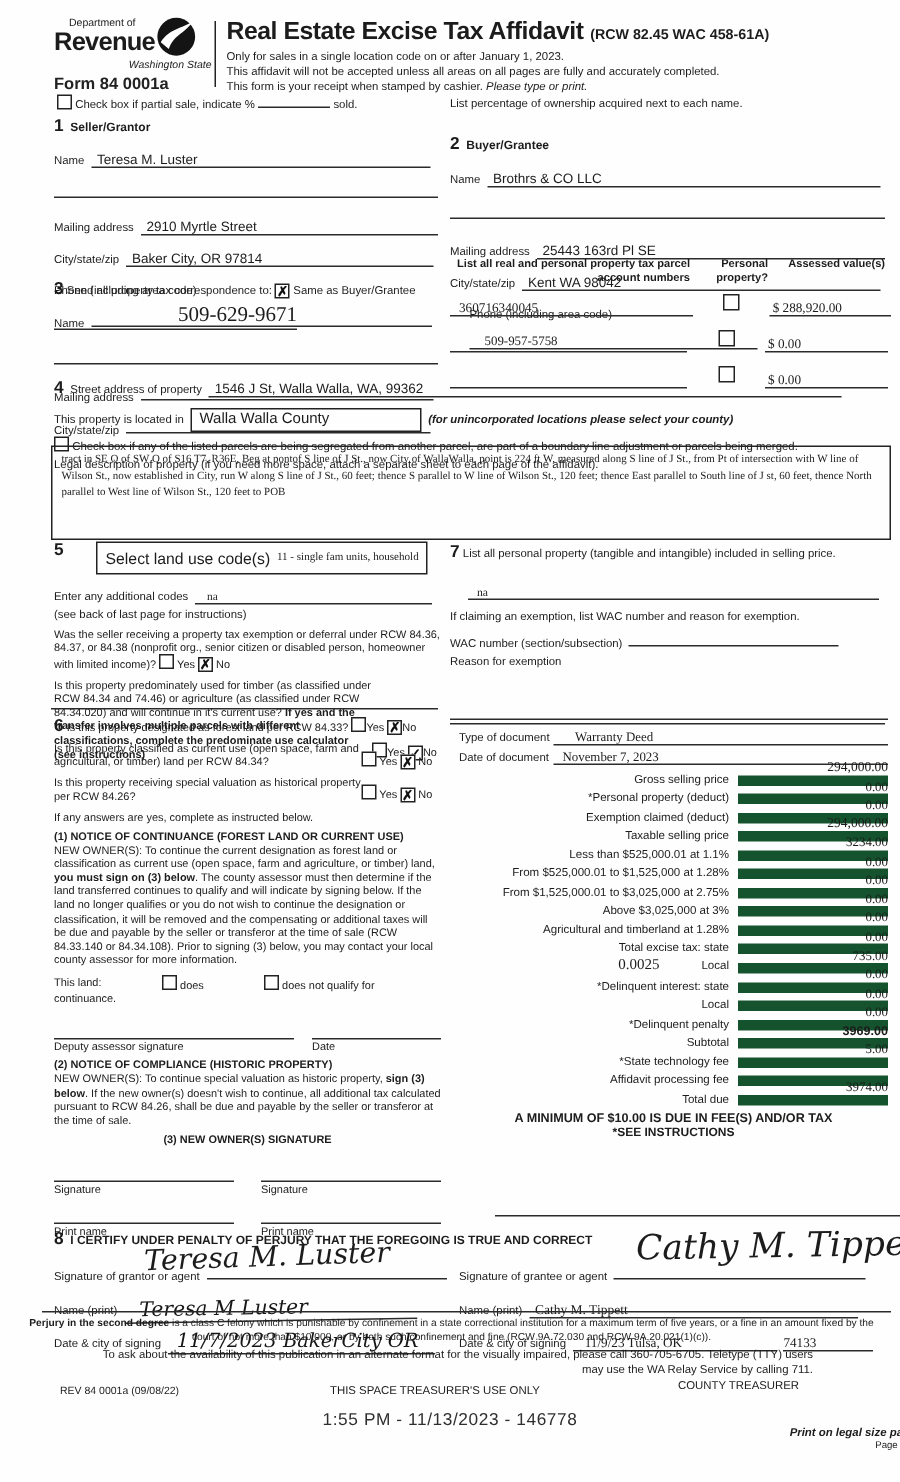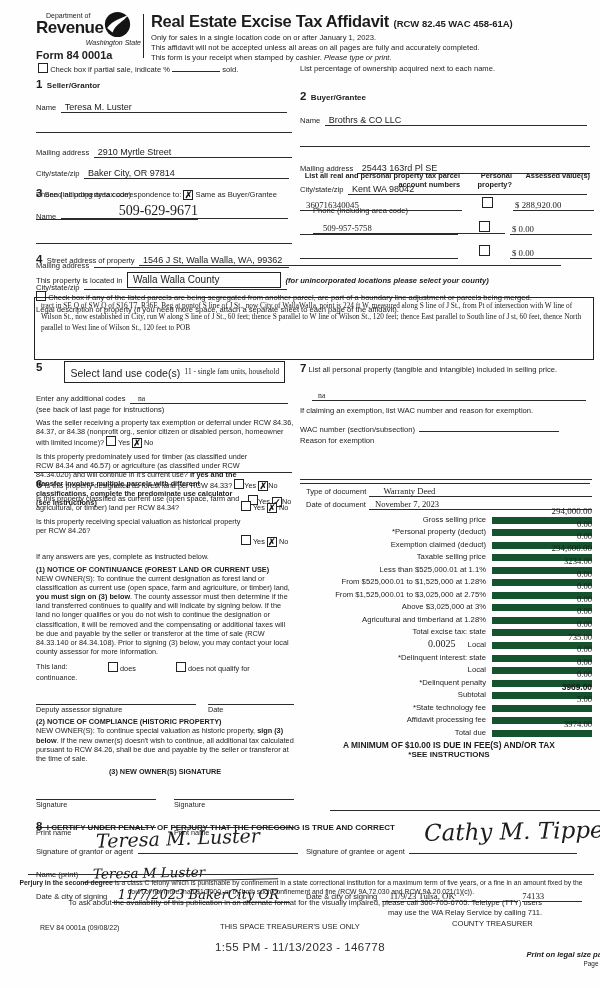--- a/index.html
+++ b/index.html
@@ -18,21 +18,21 @@
   .val{font-size:9px;}
   .cb{display:inline-block;width:8px;height:8px;border:1.3px solid #222;background:#fff;
       vertical-align:-1px;text-align:center;line-height:8px;font-size:9px;font-weight:bold;color:#111;}
   .cb.big{width:9px;height:9px;line-height:9px;}
   .hr{position:absolute;border-top:1.2px solid #2b2b2b;height:0;}
   .taxrow{display:flex;align-items:flex-end;height:12.55px;}
   .tlabel{flex:1;text-align:right;font-size:7.7px;padding-right:6px;white-space:nowrap;}
   .tval{width:100px;border-bottom:7px solid #14532d;text-align:right;
         font-family:"Liberation Serif",serif;font-size:8.6px;line-height:1.1;}
   .tval.noline{border-bottom:none;}
-  .tprefix{font-family:"Liberation Serif",serif;font-size:10px;margin-right:12px;}
+  .tprefix{font-family:"Liberation Serif",serif;font-size:10px;margin-right:28px;}
   .script{font-family:"DejaVu Serif","Liberation Serif",serif;font-style:italic;}
   .hand{font-family:"DejaVu Serif","Liberation Serif",serif;font-style:italic;color:#161616;}
   .parcel-head{font-size:7.4px;font-weight:bold;text-align:right;line-height:1.2;}
   .legalbox{border:1.6px solid #222;font-family:"Liberation Serif",serif;font-size:7.3px;
             line-height:1.5;padding:3px 6px;}
   .county-box{display:inline-block;border:1.6px solid #222;padding:1px 5px 2px 5px;font-size:10px;width:142px;}
   .lub{border:1.6px solid #222;display:inline-block;padding:1px 5px;}
   .sigline{border-bottom:1px solid #2b2b2b;height:12px;}
   .flexrow{display:flex;}
 </style>
@@ -165,21 +165,21 @@
     <div class="sm">(see back of last page for instructions)</div>
     <div class="q" style="margin-top:3px;">
       <span>Was the seller receiving a property tax exemption or deferral under RCW 84.36, 84.37, or 84.38 (nonprofit org., senior citizen or disabled person, homeowner with limited income)?</span>
       <span class="cb"></span>
       <span>Yes</span>
       <span class="cb"><span>✗</span></span>
       <span>No</span>
     </div>
     <div style="margin-top:4px;display:flex;">
       <div class="q" style="width:212px;">
-        <span>Is this property predominately used for timber (as classified under RCW 84.34 and 46.57) or agriculture (as classified under RCW 84.34.020) and will continue in it's current use? </span><span class="b">If yes and the transfer involves multiple parcels with different classifications, complete the predominate use calculator (see instructions)</span>
+        <span>Is this property predominately used for timber (as classified under RCW 84.34 and 74.46) or agriculture (as classified under RCW 84.34.020) and will continue in it's current use? </span><span class="b">If yes and the transfer involves multiple parcels with different classifications, complete the predominate use calculator (see instructions)</span>
       </div>
       <div class="q" style="width:46px;align-self:flex-end;white-space:nowrap;">
         <span class="cb"></span><span>Yes</span>
         <span class="cb"><span>✓</span></span><span>No</span>
       </div>
     </div>
   </div>
 
   <div class="hr" style="left:34px;top:472px;width:258px;"></div>
 
@@ -189,21 +189,21 @@
       <span class="cb"></span><span>Yes</span>
       <span class="cb"><span>✗</span></span><span>No</span>
     </div>
     <div style="margin-top:3px;display:flex;">
       <div class="q" style="width:205px;">Is this property classified as current use (open space, farm and agricultural, or timber) land per RCW 84.34?</div>
       <div class="q" style="width:53px;align-self:flex-end;white-space:nowrap;">
         <span class="cb"></span> <span>Yes</span>
         <span class="cb"><span>✗</span></span> <span>No</span>
       </div>
     </div>
-    <div style="margin-top:4px;display:flex;flex-direction:column;">
+    <div style="margin-top:4px;display:flex;">
       <div class="q" style="width:205px;">Is this property receiving special valuation as historical property per RCW 84.26?</div>
       <div class="q" style="width:53px;align-self:flex-end;white-space:nowrap;">
         <span class="cb"></span> <span>Yes</span>
         <span class="cb"><span>✗</span></span> <span>No</span>
       </div>
     </div>
     <div class="q" style="margin-top:5px;">If any answers are yes, complete as instructed below.</div>
     <div class="q b" style="margin-top:4px;">(1) NOTICE OF CONTINUANCE (FOREST LAND OR CURRENT USE)</div>
     <div class="q"><span>NEW OWNER(S): To continue the current designation as forest land or classification as current use (open space, farm and agriculture, or timber) land, </span><span class="b">you must sign on (3) below</span><span>. The county assessor must then determine if the land transferred continues to qualify and will indicate by signing below. If the land no longer qualifies or you do not wish to continue the designation or classification, it will be removed and the compensating or additional taxes will be due and payable by the seller or transferor at the time of sale (RCW 84.33.140 or 84.34.108). Prior to signing (3) below, you may contact your local county assessor for more information.</span></div>
     <div style="margin-top:6px;display:flex;" class="q">
@@ -364,20 +364,24 @@
         <span class="sm">Signature of grantee or agent</span>
         <span class="line" style="width:168px;height:10px;"></span>
         <div class="abs script" style="left:118px;top:-22px;font-size:23px;white-space:nowrap;transform:rotate(-1deg);">Cathy M. Tippett</div>
       </div>
     </div>
     <div class="flexrow" style="margin-top:5px;">
       <div style="width:270px;position:relative;">
         <span class="sm">Name (print)</span>
         <span class="line hand" style="width:185px;font-size:13.5px;padding-left:10px;transform:rotate(-1deg);">Teresa M Luster</span>
       </div>
+      <div style="width:286px;">
+        <span class="sm">Name (print)</span>
+        <span class="line serif" style="width:215px;font-size:9px;padding-left:4px;">Cathy M. Tippett</span>
+      </div>
     </div>
     <div class="flexrow" style="margin-top:4px;">
       <div style="width:270px;">
         <span class="sm">Date &amp; city of signing</span>
         <span class="line hand" style="width:172px;font-size:13px;padding-left:6px;">11/7/2023  BakerCity OR</span>
       </div>
       <div style="width:286px;">
         <span class="sm">Date &amp; city of signing</span>
         <span class="line serif" style="width:128px;font-size:8.8px;padding-left:8px;">11/9/23 Tulsa, OK</span>
         <span class="line serif" style="width:60px;font-size:8.8px;">74133</span>

